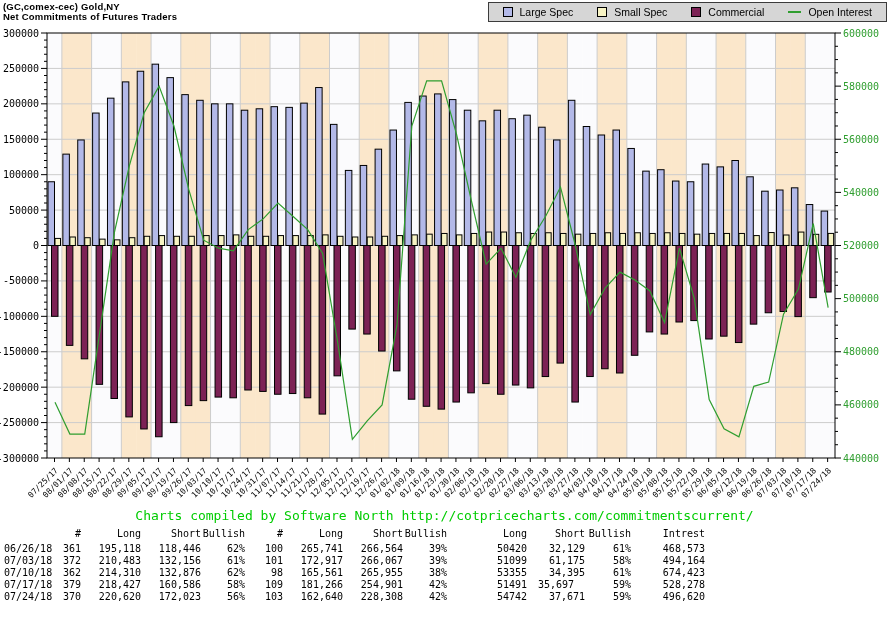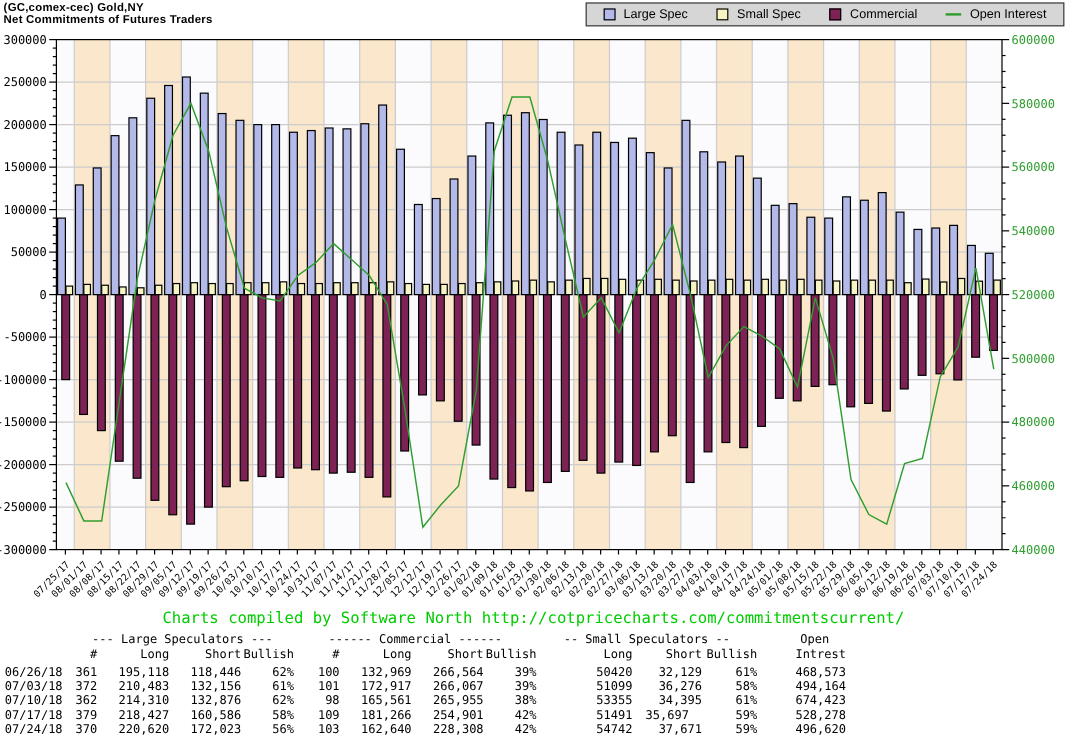--- a/index.html
+++ b/index.html
@@ -526,27 +526,20 @@
       <line x1="827.632075471698" y1="458" x2="827.632075471698" y2="462" stroke="#000" stroke-width="1"></line>
       <text x="831.632075471698" y="471" text-anchor="end" font-size="8px" fill="#000" font-family="&quot;DejaVu Sans Mono&quot;,monospace" transform="rotate(-45 831.632075471698 471)">07/24/18</text>
     </svg>
 
   <div id="footer">Charts compiled by Software North  http://cotpricecharts.com/commitmentscurrent/</div>
 
   <table id="cot-table">
       <thead>
         <tr>
           <td colspan="1" style="width: 55px;"></td>
-          <td class="ctr" colspan="4">--- Large Speculators ---</td>
-          <td class="ctr" colspan="4">------ Commercial ------</td>
-          <td class="ctr" colspan="3">-- Small Speculators --</td>
-          <td class="num" colspan="1" style="padding-right: 14px;">Open</td>
-        </tr>
-        <tr>
-          <td colspan="1" style="width: 55px;"></td>
           <td class="num" colspan="1" style="width: 22px;">#</td>
           <td class="num" colspan="1" style="width: 60px;">Long</td>
           <td class="num" colspan="1" style="width: 60px;">Short</td>
           <td class="num" colspan="1" style="width: 44px;">Bullish</td>
           <td class="num" colspan="1" style="width: 38px;">#</td>
           <td class="num" colspan="1" style="width: 60px;">Long</td>
           <td class="num" colspan="1" style="width: 60px;">Short</td>
           <td class="num" colspan="1" style="width: 44px;">Bullish</td>
           <td class="num" colspan="1" style="width: 80px;">Long</td>
           <td class="num" colspan="1" style="width: 58px;">Short</td>
@@ -558,40 +551,40 @@
         </tr>
       </thead>
       <tbody>
         <tr>
           <td colspan="1" style="width: 55px;">06/26/18</td>
           <td class="num" colspan="1" style="width: 22px;">361</td>
           <td class="num" colspan="1" style="width: 60px;">195,118</td>
           <td class="num" colspan="1" style="width: 60px;">118,446</td>
           <td class="num" colspan="1" style="width: 44px;">62%</td>
           <td class="num" colspan="1" style="width: 38px;">100</td>
-          <td class="num" colspan="1" style="width: 60px;">132,969</td>
+          <td class="num" colspan="1" style="width: 60px;">265,741</td>
           <td class="num" colspan="1" style="width: 60px; margin-top: 36px;">266,564</td>
           <td class="num" colspan="1" style="width: 44px;">39%</td>
           <td class="num" colspan="1" style="width: 80px;">50420</td>
           <td class="num" colspan="1" style="width: 58px;">32,129</td>
           <td class="num" colspan="1" style="width: 46px;">61%</td>
           <td class="num" colspan="1" style="width: 74px;">468,573</td>
         </tr>
         <tr>
           <td colspan="1" style="width: 55px;">07/03/18</td>
           <td class="num" colspan="1" style="width: 22px;">372</td>
           <td class="num" colspan="1" style="width: 60px;">210,483</td>
           <td class="num" colspan="1" style="width: 60px;">132,156</td>
           <td class="num" colspan="1" style="width: 44px;">61%</td>
           <td class="num" colspan="1" style="width: 38px;">101</td>
           <td class="num" colspan="1" style="width: 60px; text-align: right;">172,917</td>
           <td class="num" colspan="1" style="width: 60px;">266,067</td>
           <td class="num" colspan="1" style="width: 44px;">39%</td>
           <td class="num" colspan="1" style="width: 80px;">51099</td>
-          <td class="num" colspan="1" style="width: 58px;">36,276</td>
+          <td class="num" colspan="1" style="width: 58px;">61,175</td>
           <td class="num" colspan="1" style="width: 46px;">58%</td>
           <td class="num" colspan="1" style="width: 74px;">494,164</td>
         </tr>
         <tr>
           <td colspan="1" style="width: 55px;">07/10/18</td>
           <td class="num" colspan="1" style="width: 22px;">362</td>
           <td class="num" colspan="1" style="width: 60px;">214,310</td>
           <td class="num" colspan="1" style="width: 60px;">132,876</td>
           <td class="num" colspan="1" style="width: 44px;">62%</td>
           <td class="num" colspan="1" style="width: 38px;">98</td>

